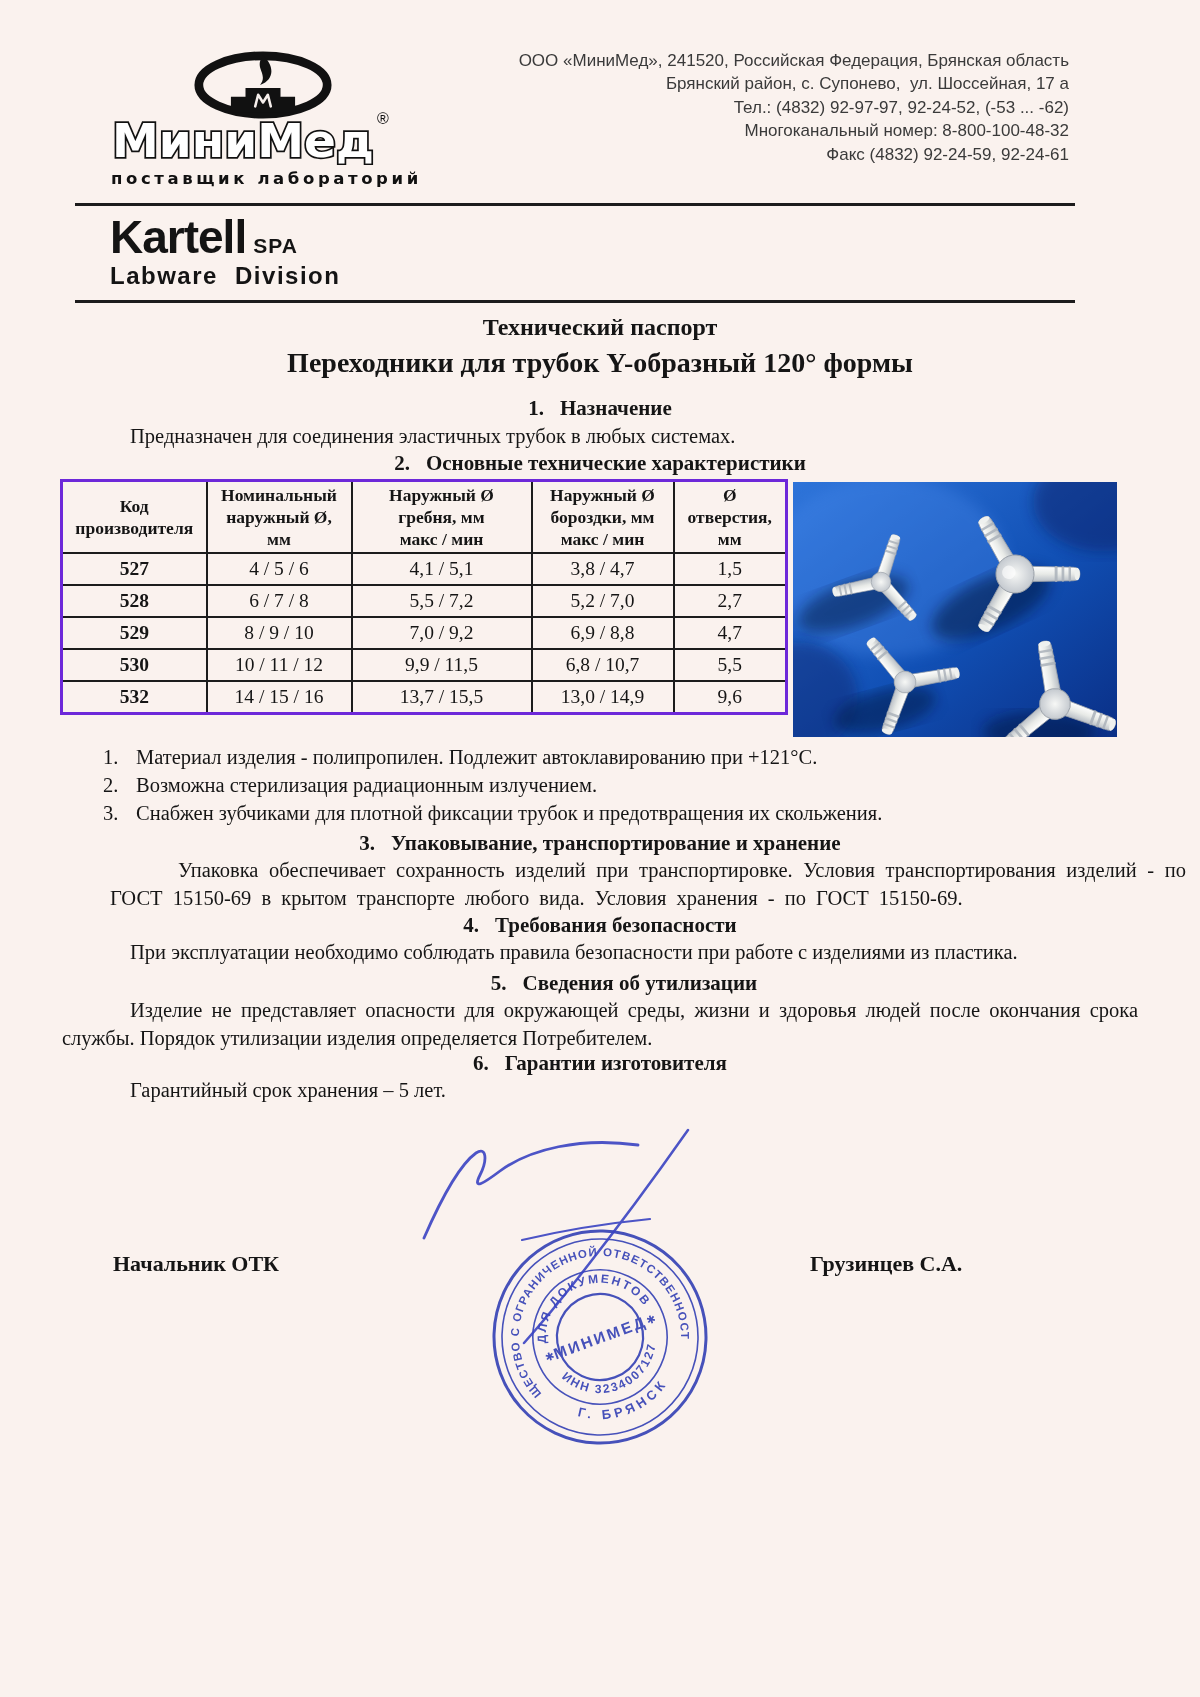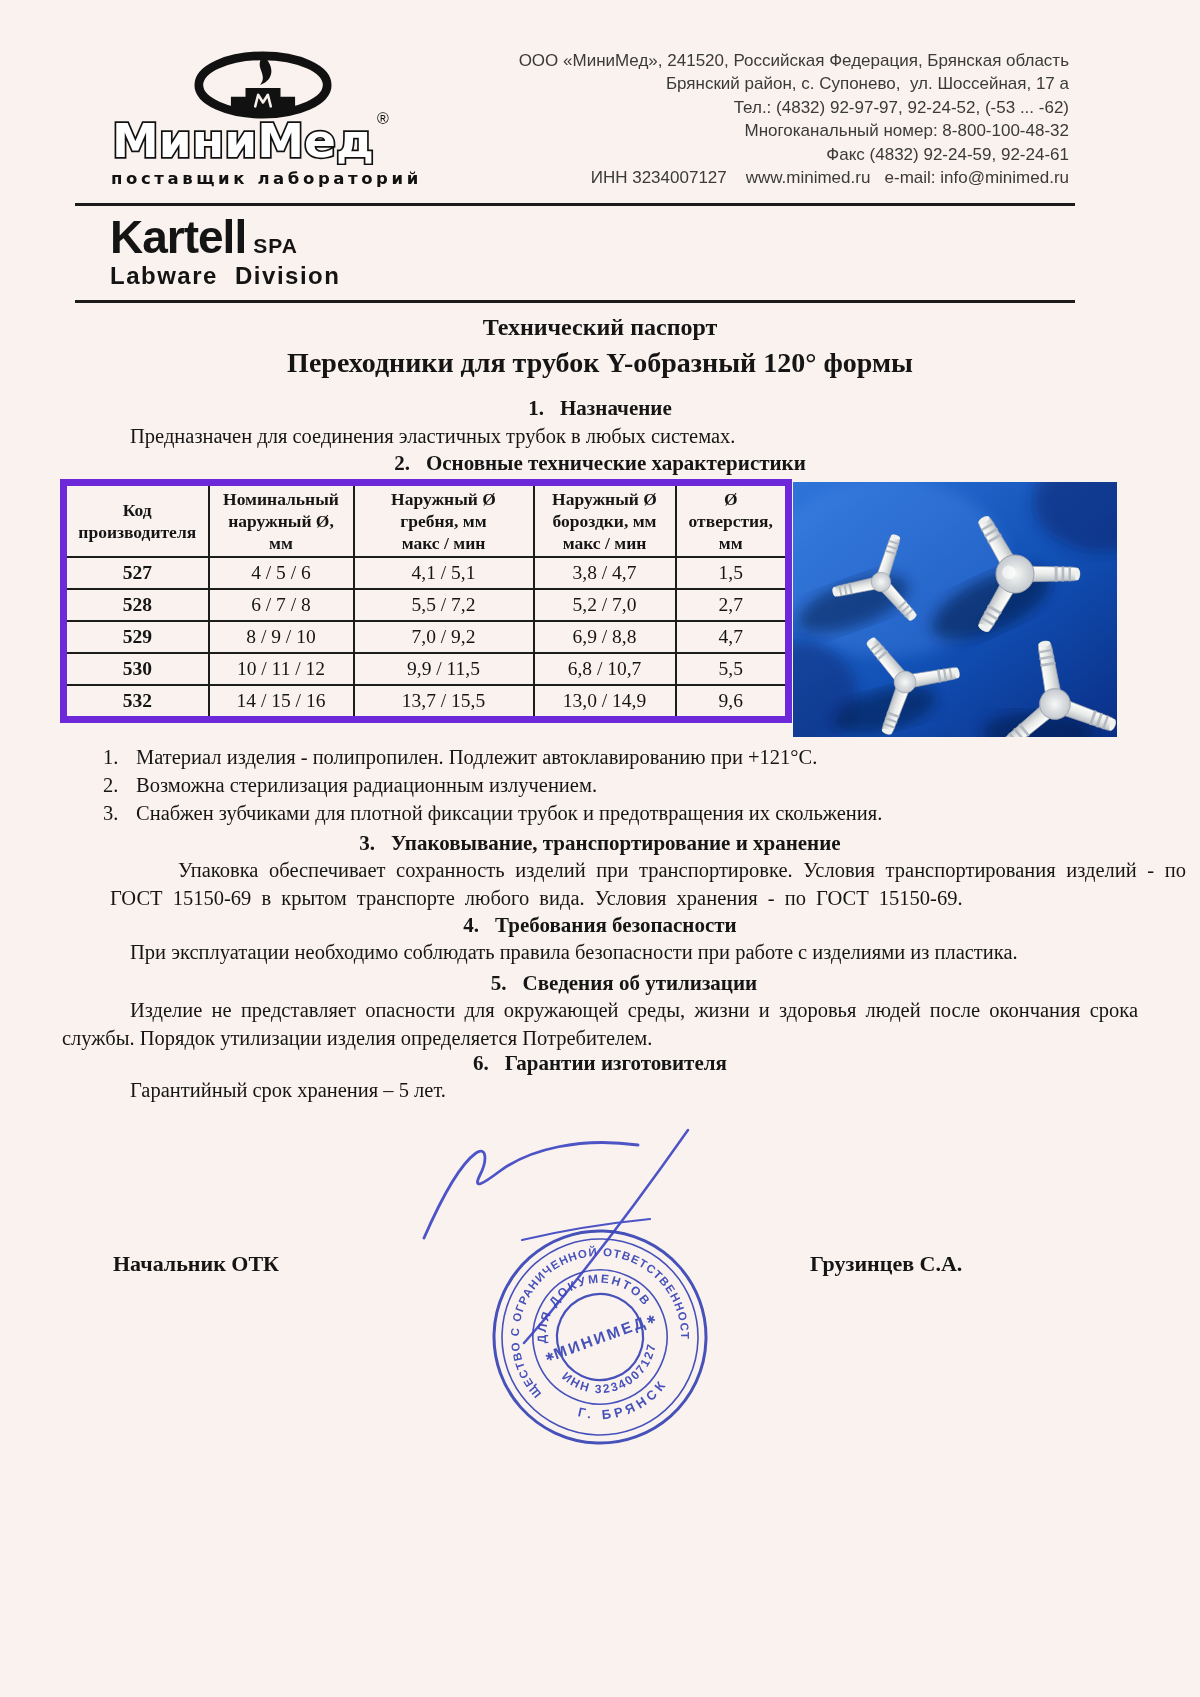--- a/index.html
+++ b/index.html
@@ -27,21 +27,21 @@
   .mfr-info div{white-space:pre;}
   
   .doc-type{left:0;width:1200px;top:314px;text-align:center;font-size:24px;font-weight:bold;}
   .doc-title{left:0;width:1200px;top:347px;text-align:center;font-size:28px;font-weight:bold;}
   .sec-head{left:0;width:1200px;text-align:center;font-size:21px;font-weight:bold;}
   .sec-head .num{margin-right:16px;}
   .body-text{font-size:20.5px;line-height:27.5px;}
   .p-justify{left:62px;width:1076px;text-align:justify;text-indent:68px;}
   
   table.specs{position:absolute;left:60px;top:479px;border-collapse:collapse;
-              border:7px solid #6d28d9;}
+              border:3px solid #6d28d9;}
   table.specs th,table.specs td{border:2px solid #1c1c1c;text-align:center;
               vertical-align:middle;padding:1px 3px;}
   table.specs th{font-size:17.5px;font-weight:bold;line-height:1.26;white-space:pre-line;height:68px;}
   table.specs td{font-size:19.5px;height:28px;}
   table.specs td.code{font-weight:bold;}
   
   .note-row{left:103px;width:1000px;display:flex;font-size:20.5px;line-height:27.5px;}
   .note-row .num{width:33px;flex:none;}
   
   .sig{font-size:22px;font-weight:bold;top:1251px;}
@@ -65,21 +65,20 @@
   </svg>
   <span class="abs brand-reg">®</span>
   <div class="abs tagline">поставщик лабораторий</div>
 
   <div class="abs contact">
     <div>ООО «МиниМед», 241520, Российская Федерация, Брянская область</div>
     <div>Брянский район, с. Супонево,  ул. Шоссейная, 17 а</div>
     <div>Тел.: (4832) 92-97-97, 92-24-52, (-53 ... -62)</div>
     <div>Многоканальный номер: 8-800-100-48-32</div>
     <div>Факс (4832) 92-24-59, 92-24-61</div>
-    <div>ИНН 3234007127    www.minimed.ru   e-mail: info@minimed.ru</div>
   </div>
 
   <div class="abs rule" style="top:203px;"></div>
 
   <div class="abs kartell-line">
     <span class="kartell-word">Kartell</span><span class="kartell-suffix">SPA</span>
   </div>
   <div class="abs kartell-division">Labware  Division</div>
 
 

